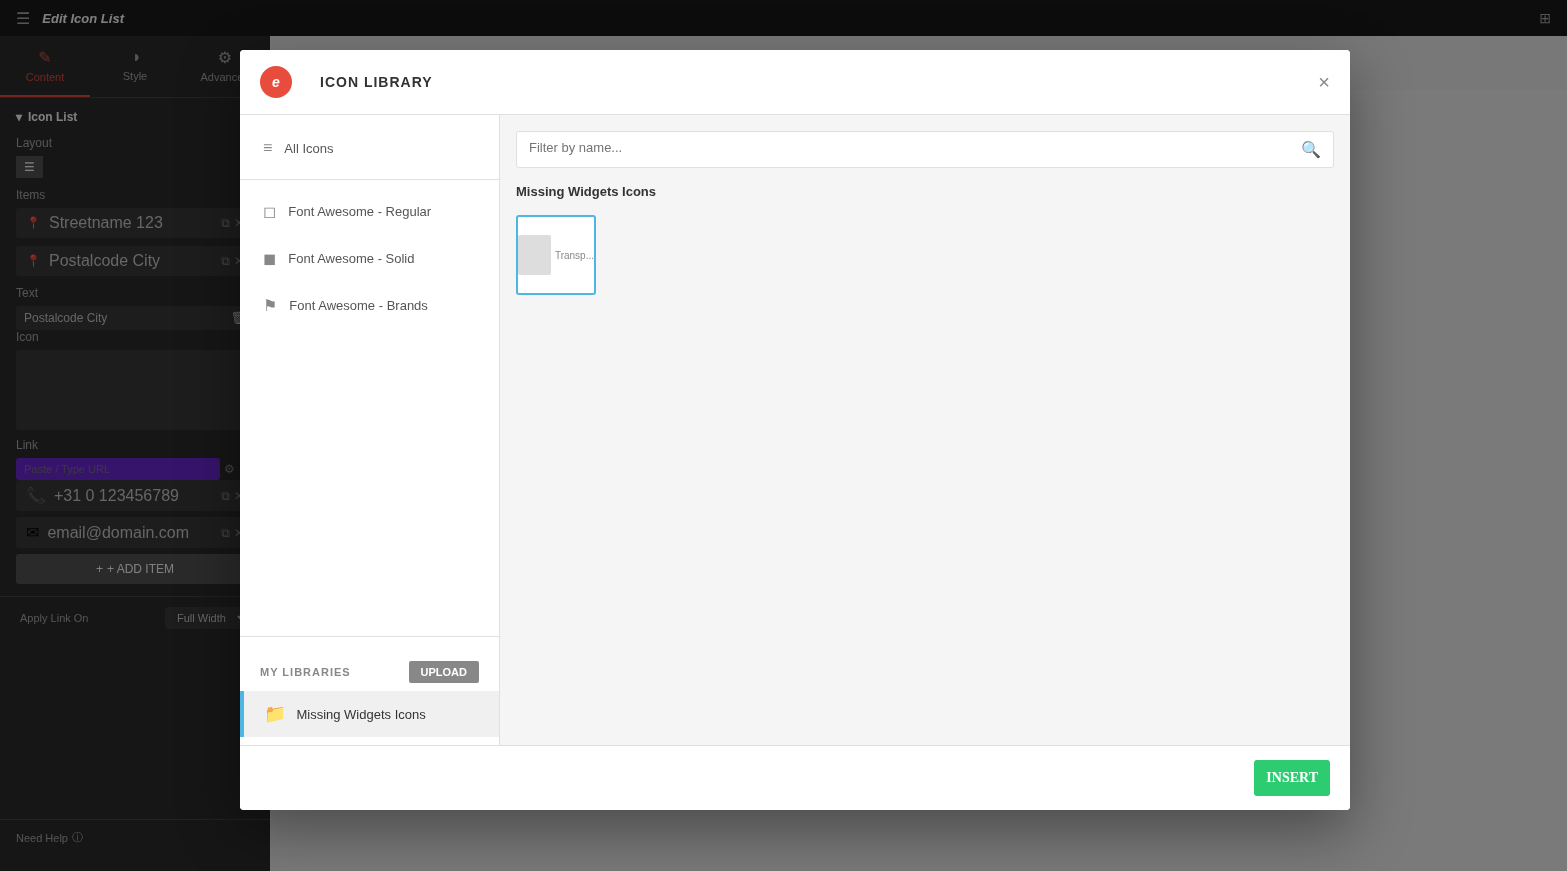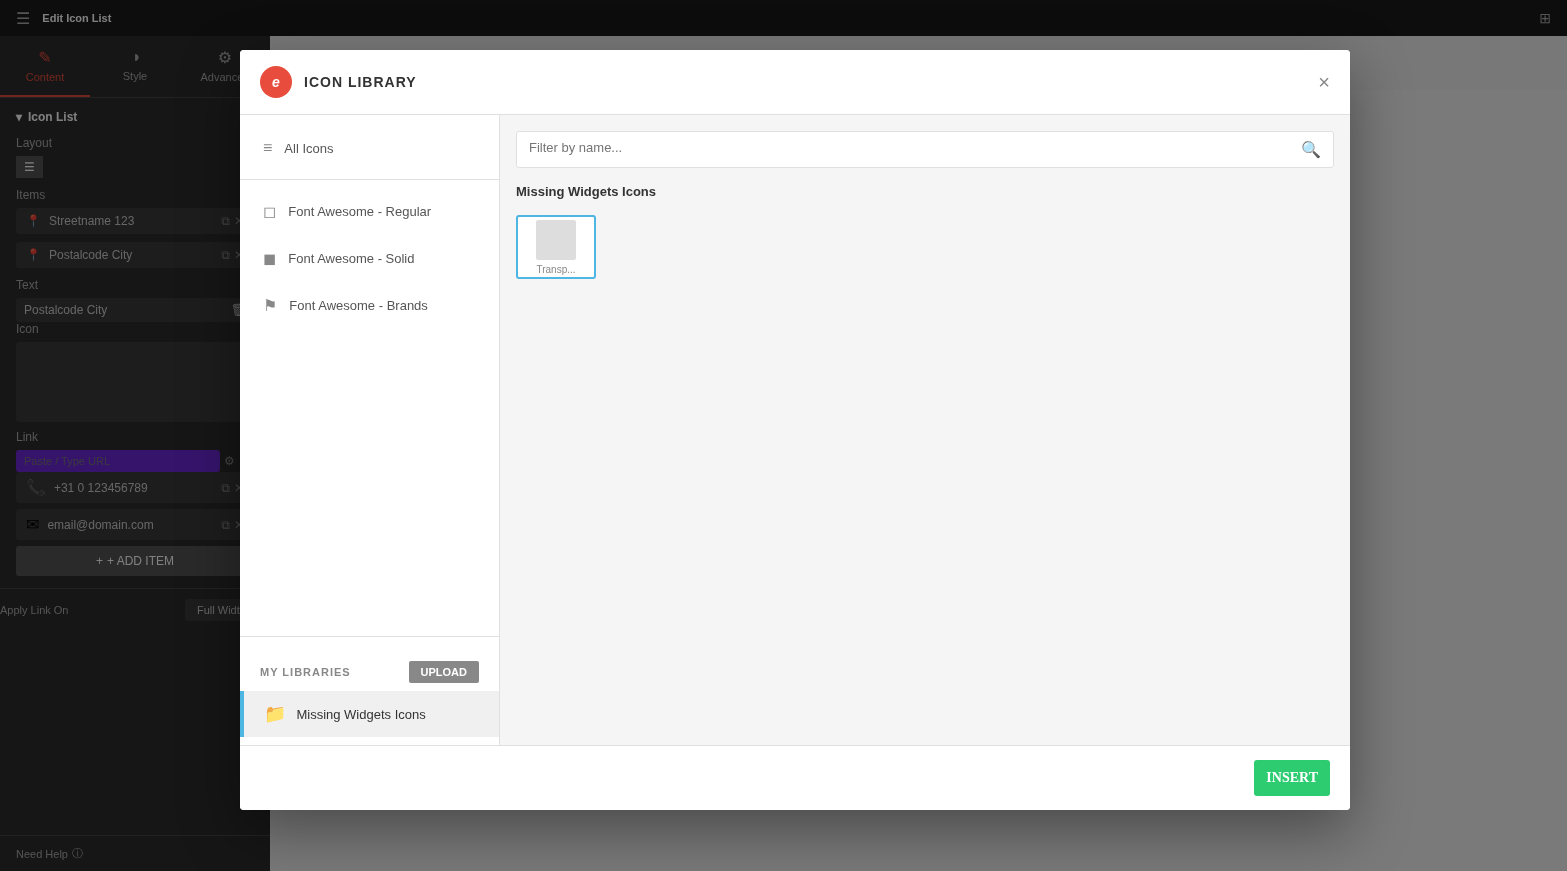--- a/index.html
+++ b/index.html
@@ -18,21 +18,21 @@
       top: 0; left: 0; right: 0;
       height: 36px;
       background: #1a1a1a;
       display: flex;
       align-items: center;
       justify-content: space-between;
       padding: 0 16px;
       z-index: 1;
     }
     .top-bar-left { display: flex; align-items: center; gap: 12px; }
-    .top-bar-title { color: #fff; font-size: 11px; font-weight: bold; }
+    .top-bar-title { color: #fff; font-size: 13px; font-weight: bold; font-style: italic; }
     .top-bar-right { display: flex; align-items: center; gap: 8px; }
     .hamburger-icon { color: #aaa; font-size: 16px; cursor: pointer; }
     .grid-icon { color: #aaa; font-size: 14px; cursor: pointer; }
 
     
     .sidebar {
       position: absolute;
       top: 36px; left: 0;
       width: 270px;
       bottom: 0;
@@ -83,21 +83,21 @@
     .sidebar-items-list { display: flex; flex-direction: column; gap: 8px; margin-bottom: 10px; }
     .sidebar-item-row {
       display: flex;
       align-items: center;
       background: #3a3a3a;
       border-radius: 3px;
       padding: 6px 10px;
       gap: 8px;
     }
     .sidebar-item-icon { color: #aaa; font-size: 12px; }
-    .sidebar-item-text { color: #ccc; font-size: 12px; flex: 1; }
+    .sidebar-item-text { color: #ccc; font-size: 16px; flex: 1; }
     .sidebar-item-actions { display: flex; gap: 4px; }
     .sidebar-action-btn { background: none; border: none; color: #888; cursor: pointer; font-size: 12px; }
     .sidebar-field-value { color: #ccc; font-size: 12px; background: #3a3a3a; padding: 5px 8px; border-radius: 3px; display: flex; align-items: center; justify-content: space-between; }
 
     .sidebar-icon-preview { width: 100%; height: 80px; background: #3a3a3a; border-radius: 3px; margin-bottom: 8px; }
 
     .sidebar-link-row {
       display: flex;
       align-items: center;
       gap: 4px;
@@ -126,29 +126,29 @@
       display: flex;
       align-items: center;
       justify-content: center;
       gap: 4px;
     }
 
     .sidebar-apply-row {
       display: flex;
       align-items: center;
       justify-content: space-between;
-      padding: 10px 0;
+      padding: 10px 20px;
       border-top: 1px solid #444;
     }
     .apply-label { color: #aaa; font-size: 11px; }
     .apply-select { background: #3a3a3a; border: none; color: #ccc; font-size: 11px; padding: 4px 8px; border-radius: 3px; }
 
     .sidebar-bottom {
       position: absolute;
-      bottom: 0;
+      bottom: 16px;
       left: 0; right: 0;
       padding: 10px 16px;
       background: #2d2d2d;
       border-top: 1px solid #444;
     }
     .need-help { color: #aaa; font-size: 11px; display: flex; align-items: center; gap: 4px; }
 
     
     .modal-overlay {
       position: absolute;
@@ -186,21 +186,21 @@
       width: 32px;
       height: 32px;
       background: #e74c3c;
       border-radius: 50%;
       display: flex;
       align-items: center;
       justify-content: center;
       margin-right: 12px;
     }
     .modal-header-icon-e { color: #fff; font-weight: bold; font-size: 14px; font-style: italic; }
-    .modal-title { font-size: 14px; font-weight: bold; color: #333; letter-spacing: 1px; text-transform: uppercase; }
+    .modal-title { font-size: 14px; font-weight: bold; color: #333; letter-spacing: 1px; text-transform: uppercase; margin-left: 16px; }
     .modal-close {
       margin-left: auto;
       background: none;
       border: none;
       font-size: 20px;
       color: #888;
       cursor: pointer;
       line-height: 1;
     }
 
@@ -299,26 +299,26 @@
       font-size: 13px;
       font-weight: bold;
       color: #333;
       margin-bottom: 16px;
     }
 
     .icons-grid { display: flex; flex-wrap: wrap; gap: 10px; }
 
     .icon-item {
       width: 80px;
-      height: 64px;
+      height: 80px;
       background: #fff;
       border: 2px solid #4db6e3;
       border-radius: 3px;
       display: flex;
-      flex-direction: column;
+      flex-direction: row;
       align-items: center;
       justify-content: center;
       cursor: pointer;
       gap: 4px;
     }
     .icon-item-preview { width: 40px; height: 40px; background: #ddd; border-radius: 2px; }
     .icon-item-label { font-size: 10px; color: #888; text-align: center; }
 
     
     .modal-footer {

